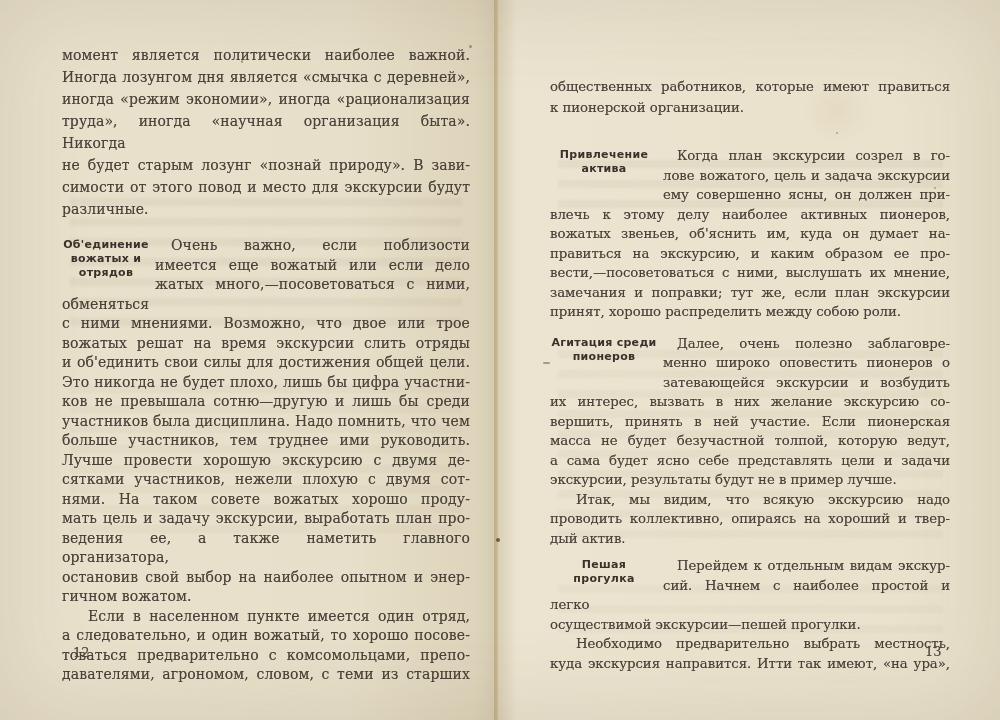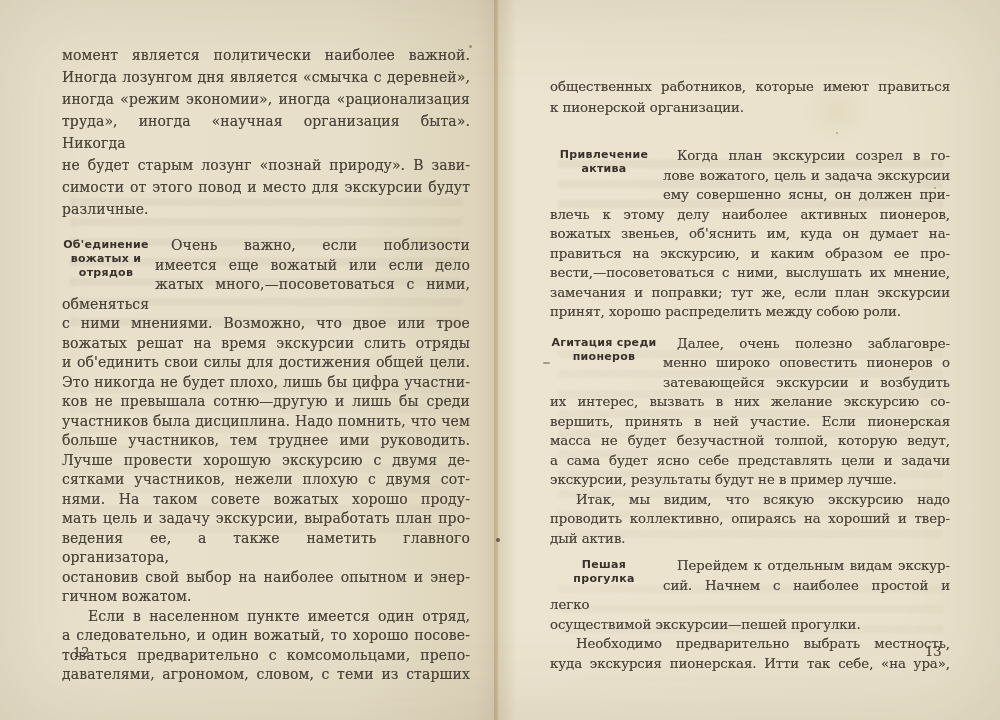--- a/index.html
+++ b/index.html
@@ -189,21 +189,21 @@
 прогулка</div>
       <div class="para sec-body">
 
       <div class="ln ln-first">Перейдем к отдельным видам экскур-</div>
           <div class="ln">сий. Начнем с наиболее простой и легко</div>
           <div class="ln ln-last">осуществимой экскурсии—пешей прогулки.</div>
         </div>
       <div class="para para-ind force-just">
 
       <div class="ln ln-first">Необходимо предварительно выбрать местность,</div>
-          <div class="ln ln-last">куда экскурсия пионерская. Итти так себе, «на ура»,</div>
+          <div class="ln ln-last">куда экскурсия направится. Итти так имеют, «на ура»,</div>
         </div>
     </div>
   </div>
 
   <div class="pagenum pn-right">13</div>
 
   <div class="crease"></div>
   <div class="speck" style="left:469px; top:45px; width:3px; height:3px; background:#6b5a42; opacity:0.55;"></div>
   <div class="speck" style="left:496px; top:538px; width:4px; height:4px; background:#54422f; opacity:0.8;"></div>
   <div class="speck" style="left:543px; top:362px; width:7px; height:2px; border-radius:1px; background:#7a6a52; opacity:0.6;"></div>

